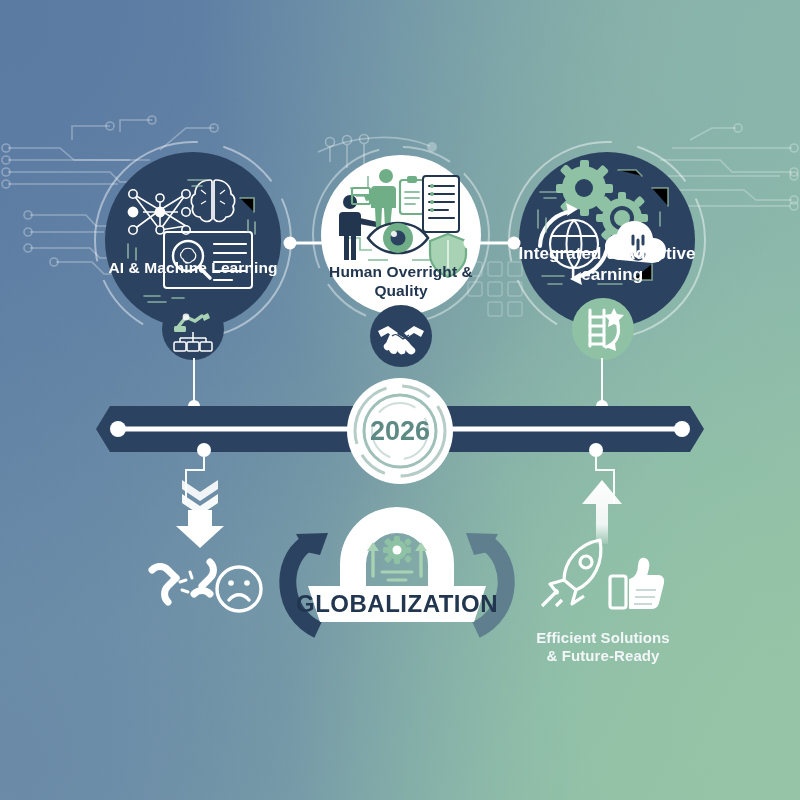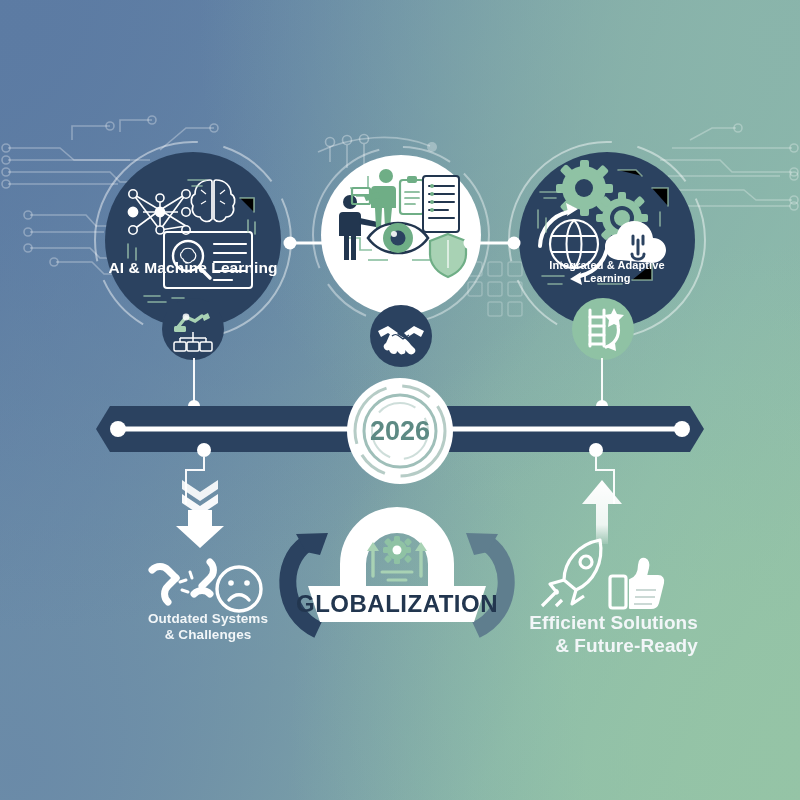--- a/index.html
+++ b/index.html
@@ -241,20 +241,24 @@
         <circle cx="90" cy="96" r="7.5" fill="#2b4260"></circle>
         <circle cx="86" cy="92" r="3" fill="#ffffff" fill-opacity="0.9"></circle>
       </g>
 
       <g>
         <path d="M140,92 l18,7 v13 c0,11 -8,19 -18,23 c-10,-4 -18,-12 -18,-23 v-13 z" fill="#a8d2b4" stroke="#6fae86" stroke-width="2.2"></path>
         <path d="M140,98 v28" stroke="#ffffff" stroke-width="1.6" stroke-opacity="0.75"></path>
       </g>
     </svg>
   </div>
+  <div class="lbl lbl-dark" style="left:308px;top:263px;width:186px;font-size:15.5px;">
+    <span>Human Overright &amp;</span><br>
+    <span>Quality</span>
+  </div>
 
   <div class="abs" style="left:370px;top:305px;width:62px;height:62px;">
     <svg width="62" height="62" viewBox="0 0 62 62">
       <circle cx="31" cy="31" r="31" fill="#2b4260"></circle>
       <g fill="#ffffff">
         <path d="M8,26 l10,-5 l10,7 l-4,4 l-6,-4 l-7,4 z"></path>
         <path d="M54,26 l-10,-5 l-10,7 l4,4 l6,-4 l7,4 z"></path>
         <path d="M20,29 c3,-2 6,-1 9,1 l5,3 c3,2 5,4 7,7 l4,4 c1,2 0,4 -2,5 c-2,1 -4,0 -5,-1 l-3,-3
                  c1,2 0,4 -2,4 c-2,1 -3,0 -4,-1 l-2,-2 c0,2 -1,3 -3,3 c-2,0 -3,-1 -4,-2 l-1,-2
                  c-2,1 -4,0 -5,-2 c-1,-2 0,-4 2,-5 z"></path>
@@ -328,21 +332,21 @@
         <path d="M116,34 H134 L140,40"></path>
         <path d="M150,52 H166 V70"></path>
           <path d="M158,76 V90"></path>
         <path d="M40,140 H62"></path>
           <path d="M46,148 H60"></path>
           <path d="M96,148 H120"></path>
         <path d="M150,128 V144 H130"></path>
       </g>
     </svg>
   </div>
-  <div class="lbl lbl-light" style="left:502px;top:259px;width:210px;font-size:11px;">
+  <div class="lbl lbl-light" style="left:502px;top:244px;width:210px;font-size:17px;">
     <span>Integrated &amp; Adaptive</span><br>
     <span>Learning</span>
   </div>
 
   <div class="abs" style="left:572px;top:298px;width:62px;height:62px;">
     <svg width="62" height="62" viewBox="0 0 62 62">
       <circle cx="31" cy="31" r="31" fill="#8fc2a4"></circle>
       <g>
         <g stroke="#ffffff" stroke-width="3" fill="none" stroke-linecap="round">
           <path d="M18,12 V48"></path>
@@ -422,24 +426,20 @@
         <path d="M52,30 L50,24"></path>
     </g>
     <g>
       <circle cx="99" cy="41" r="22" fill="none" stroke="#ffffff" stroke-width="3.4"></circle>
       <circle cx="91" cy="35" r="2.8" fill="#ffffff"></circle>
       <circle cx="107" cy="35" r="2.8" fill="#ffffff"></circle>
       <path d="M89,52 c6,-7 14,-7 20,0" fill="none" stroke="#ffffff" stroke-width="3.4" stroke-linecap="round"></path>
     </g>
   </svg>
 
-  <div class="lbl lbl-soft" style="left:118px;top:611px;width:180px;font-size:13.5px;">
-    <span>Outdated Systems</span><br>
-    <span>&amp; Challenges</span>
-  </div>
 
   <svg class="abs" style="left:574px;top:444px;width:50px;height:64px;" viewBox="0 0 50 64">
     <circle cx="22" cy="6" r="7" fill="#ffffff"></circle>
     <path d="M22,13 V26 H40 V60" stroke="#ffffff" stroke-width="2" fill="none" stroke-opacity="0.95"></path>
   </svg>
 
   <svg class="abs" style="left:562px;top:478px;width:80px;height:68px;" viewBox="0 0 80 68">
     <defs>
       <linearGradient id="upfade" x1="0" y1="0" x2="0" y2="1">
         <stop offset="0%" stop-color="#ffffff" stop-opacity="1"></stop>
@@ -463,21 +463,21 @@
       <path d="M102,76 V48 c6,-2 9,-8 9,-15 c0,-5 3,-7 6,-6 c3,1 4,5 3,9 l-2,8 h12
                c4,0 6,3 5,7 l-5,20 c-1,4 -3,5 -7,5 z" fill="#ffffff" stroke="#ffffff" stroke-width="2" stroke-linejoin="round"></path>
       <g stroke="#8aa9a0" stroke-width="1.6" stroke-opacity="0.55">
         <path d="M108,58 H128"></path>
           <path d="M107,65 H127"></path>
           <path d="M106,72 H124"></path>
       </g>
     </g>
   </svg>
 
-  <div class="lbl lbl-soft" style="left:508px;top:611px;width:190px;font-size:19px;text-align:right;">
+  <div class="lbl lbl-soft" style="left:508px;top:629px;width:190px;font-size:15px;">
     <span>Efficient Solutions</span><br>
     <span>&amp; Future-Ready</span>
   </div>
 
   <div class="abs" style="left:272px;top:500px;width:250px;height:142px;">
     <svg width="250" height="142" viewBox="0 0 250 142">
 
       <g>
         <path d="M46,130 C8,112 8,62 34,44" fill="none" stroke="#2b4260" stroke-width="17" stroke-linecap="butt"></path>
         <path d="M34,52 l-10,-18 l32,-1 l-8,22 z" fill="#2b4260"></path>

